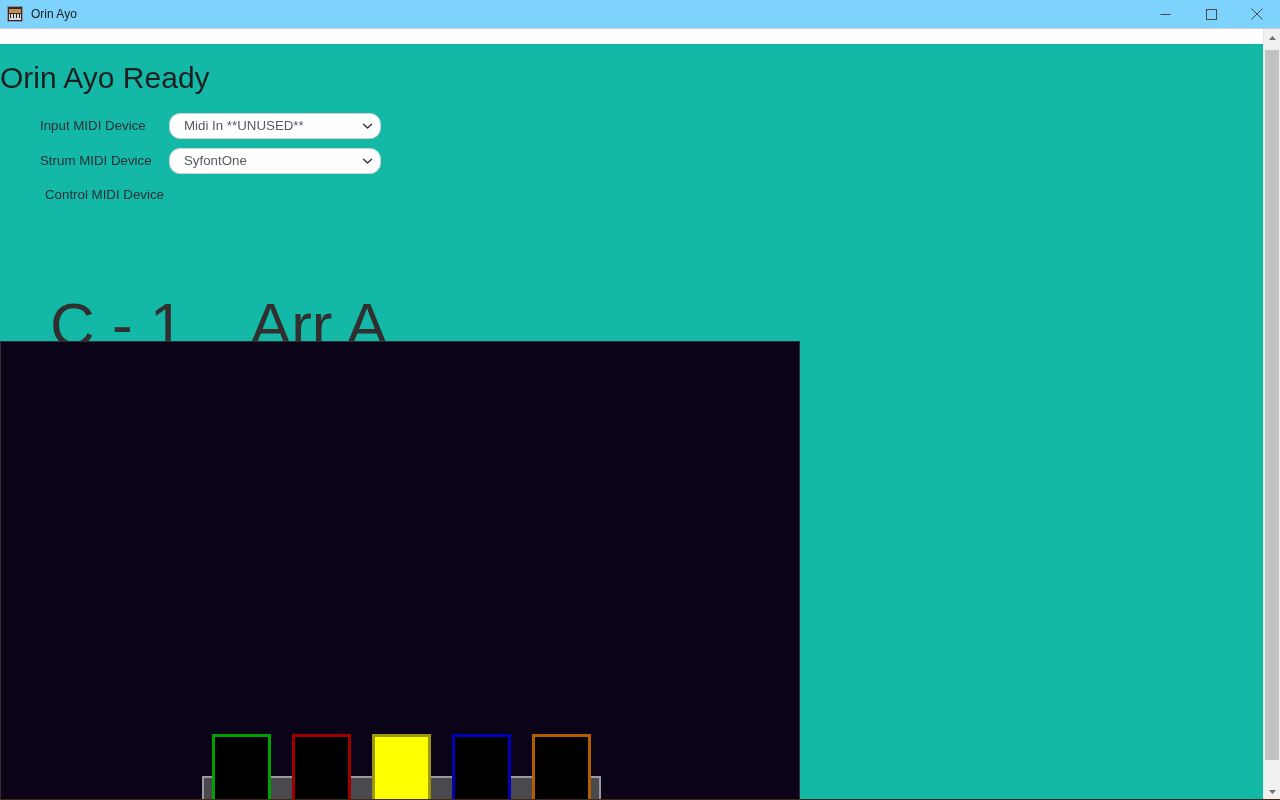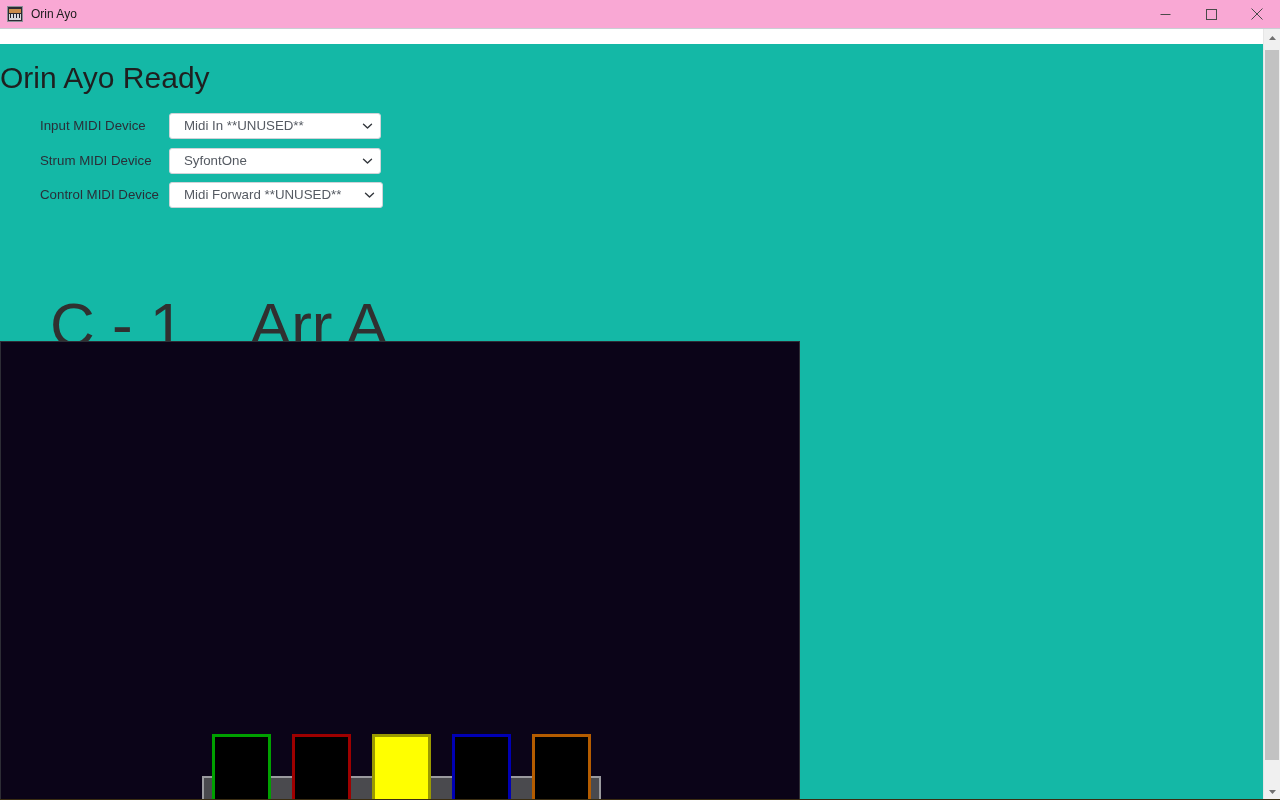--- a/index.html
+++ b/index.html
@@ -18,21 +18,21 @@
     height: 800px;
     background: #ffffff;
   }
 
   
   .titlebar {
     position: absolute;
     top: 0; left: 0;
     width: 1280px;
     height: 29px;
-    background: #f9a8d4;
+    background: #7dd3fc;
     border-bottom: 1px solid #c9ced4;
     box-sizing: border-box;
     display: flex;
     align-items: center;
   }
   .tb-icon {
     width: 16px;
     height: 16px;
     margin-left: 7px;
     margin-right: 8px;
@@ -111,21 +111,21 @@
     white-space: nowrap;
     line-height: 16px;
   }
   .devselect {
     position: relative;
     margin-left: 2px;
     width: 212px;
     height: 26px;
     background: #ffffff;
     border: 1px solid #cfd3d8;
-    border-radius: 3px;
+    border-radius: 11px;
     box-sizing: border-box;
     display: flex;
     align-items: center;
     padding-left: 14px;
     padding-right: 22px;
     overflow: hidden;
   }
   .devselect .selval {
     font-size: 13.3px;
     color: #555a62;
@@ -137,21 +137,21 @@
     position: absolute;
     right: 7px;
     top: 50%;
     transform: translateY(-50%);
     width: 11px;
     height: 11px;
   }
   
   .devrow.r0 .devlabel { width: 127px; }
   .devrow.r1 .devlabel { width: 127px; }
-  .devrow.r2 .devlabel { width: 129px; }
+  .devrow.r2 .devlabel { width: 129px; text-align: center; }
   .devrow.r3 .devlabel { width: 127px; }
   .devrow.r2 .devselect { margin-left: 0px; width: 214px; }
 
   
   .chorddisp {
     position: absolute;
     left: 0px;
     top: 238px;
     width: 800px;
     height: 86px;
@@ -293,26 +293,20 @@
         <span class="devselect">
           <span class="selval">SyfontOne</span>
           <svg class="chev" viewBox="0 0 11 11">
             <path d="M1.5 3.8 L5.5 7.6 L9.5 3.8" fill="none" stroke="#33373d" stroke-width="1.4" stroke-linecap="round" stroke-linejoin="round"></path>
           </svg>
         </span>
       </div>
 
       <div class="devrow r2">
         <span class="devlabel">Control MIDI Device</span>
-        <span class="devselect">
-          <span class="selval">Midi Forward **UNUSED**</span>
-          <svg class="chev" viewBox="0 0 11 11">
-            <path d="M1.5 3.8 L5.5 7.6 L9.5 3.8" fill="none" stroke="#33373d" stroke-width="1.4" stroke-linecap="round" stroke-linejoin="round"></path>
-          </svg>
-        </span>
       </div>
 
 
     </div>
 
     <div class="chorddisp">
       <span class="chordtext">C - 1    Arr A</span>
     </div>
 
     <div class="canvaszone" style="background-color: rgb(11, 4, 24);">

